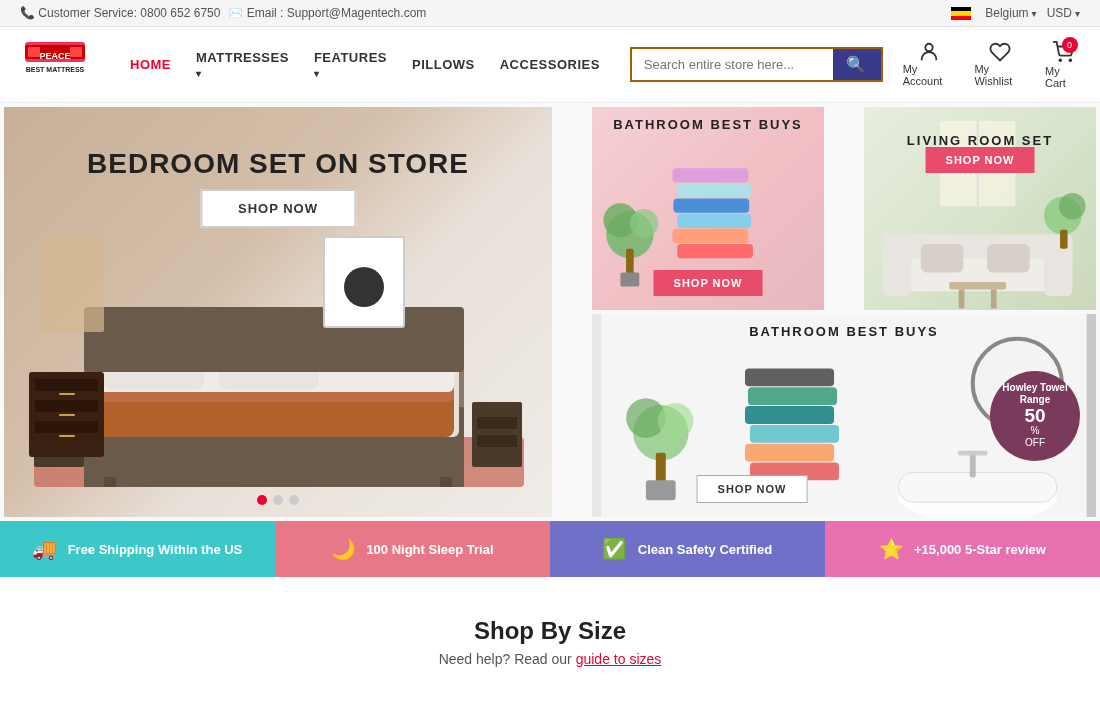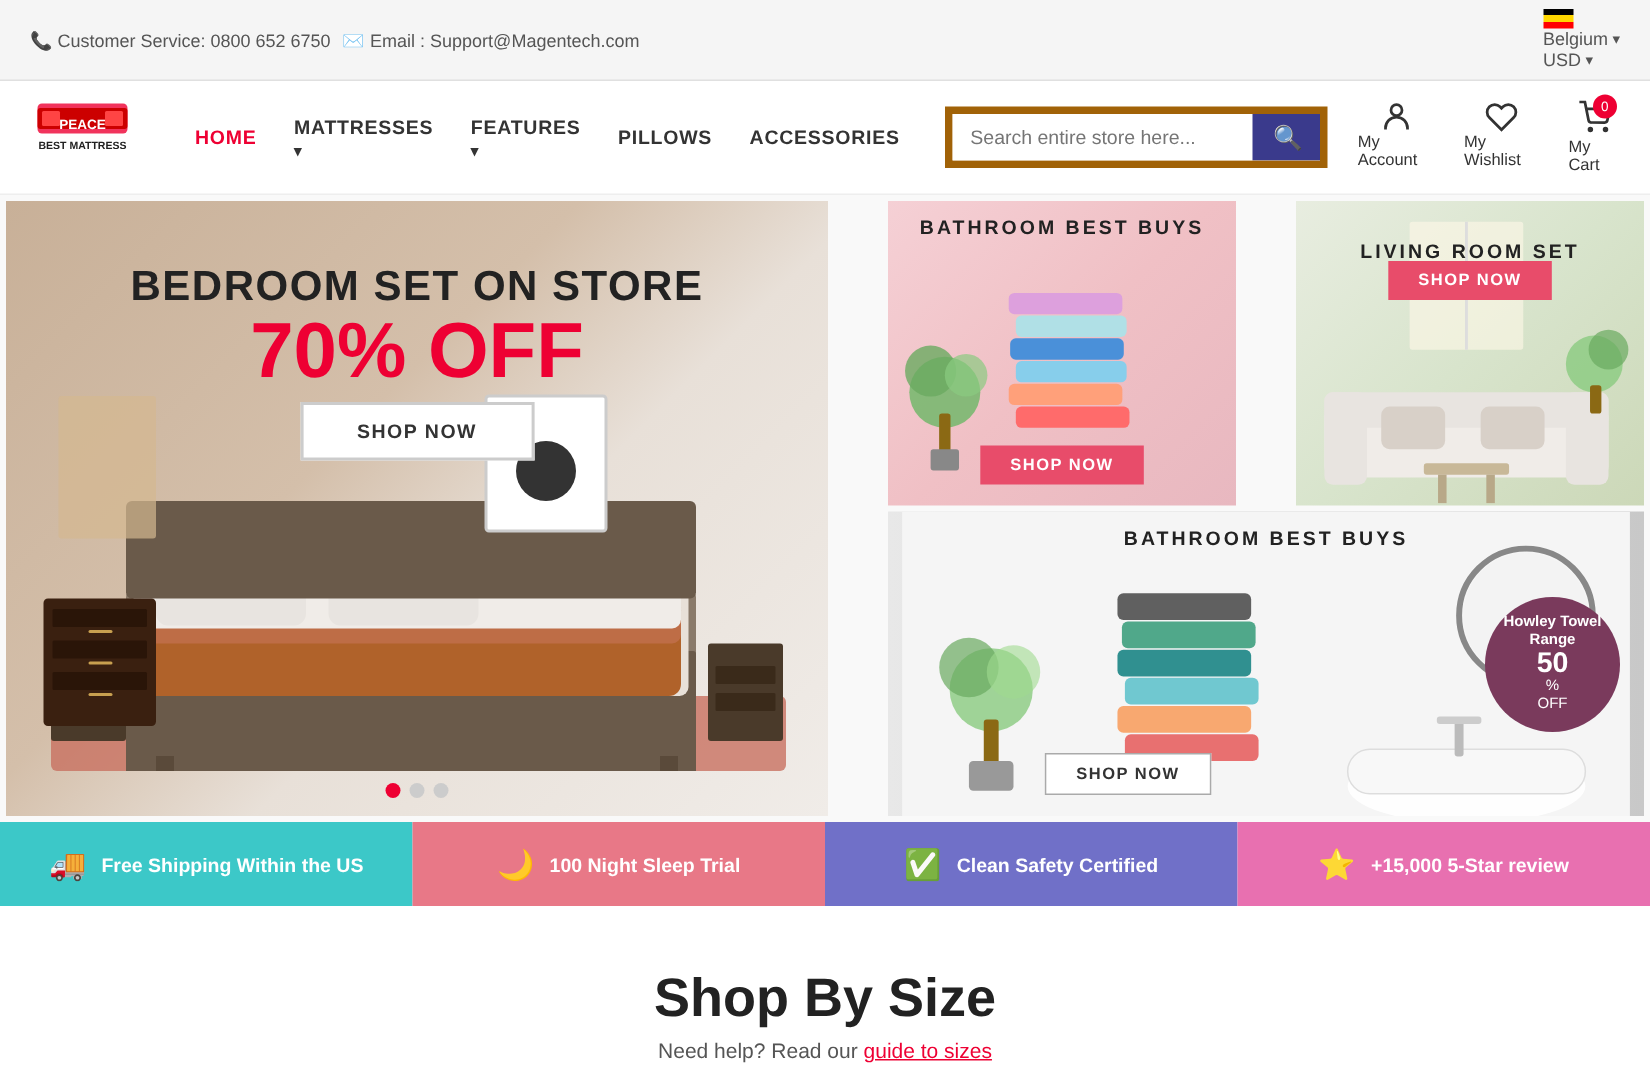--- a/index.html
+++ b/index.html
@@ -10,21 +10,21 @@
       background: #f5f5f5;
       padding: 6px 20px;
       display: flex;
       align-items: center;
       justify-content: space-between;
       font-size: 12px;
       color: #555;
       border-bottom: 1px solid #e0e0e0;
     }
     .top-bar-left { display: flex; gap: 8px; align-items: center; }
-    .top-bar-right { display: flex; align-items: flex-start; flex-direction: column; }
+    .top-bar-right { display: flex; gap: 10px; align-items: flex-end; }
     .flag { display: inline-block; width: 20px; height: 13px; background: linear-gradient(to bottom, #000 33%, #ffd700 33%, #ffd700 66%, #f00 66%); vertical-align: middle; margin-right: 4px; }
     .dropdown-link { color: #555; text-decoration: none; display: flex; align-items: center; gap: 3px; cursor: pointer; }
     .dropdown-link::after { content: '▾'; font-size: 10px; }
 
     
     .header {
       display: flex;
       align-items: center;
       padding: 10px 20px;
       background: #fff;
@@ -38,21 +38,21 @@
       text-decoration: none;
       color: #333;
       font-size: 13px;
       font-weight: 600;
       padding: 5px 10px;
       text-transform: uppercase;
       letter-spacing: 0.5px;
     }
     nav a.active { color: #e03; }
     nav a.has-arrow::after { content: ' ▾'; font-size: 10px; }
-    .search-bar { display: flex; border: 5px solid #a16207; overflow: hidden; }
+    .search-bar { display: flex; border: 2px solid #a16207; overflow: hidden; }
     .search-bar input { padding: 8px 12px; border: none; outline: none; font-size: 13px; width: 220px; color: #999; }
     .search-bar button { background: #3a3a8c; border: none; padding: 0 14px; cursor: pointer; color: #fff; font-size: 16px; }
     .header-icons { display: flex; gap: 20px; }
     .header-icon { display: flex; flex-direction: column; align-items: center; font-size: 11px; color: #333; cursor: pointer; text-decoration: none; position: relative; }
     .header-icon svg { width: 22px; height: 22px; }
     .cart-badge {
       position: absolute;
       top: -4px;
       right: -4px;
       background: #e03;
@@ -228,21 +228,21 @@
     .strip-2 { background: #e87887; }
     .strip-3 { background: #7070c8; }
     .strip-4 { background: #e870b0; }
     .strip-icon { font-size: 20px; }
 
     
     .shop-by-size {
       text-align: center;
       padding: 40px 20px 20px;
     }
-    .shop-by-size h2 { font-size: 36px; font-weight: 700; color: #222; }
+    .shop-by-size h2 { font-size: 24px; font-weight: 700; color: #222; }
     .shop-by-size p { font-size: 14px; color: #555; margin-top: 6px; }
     .shop-by-size a { color: #e03; text-decoration: underline; }
 
     
     .bed-svg-container {
       position: absolute;
       bottom: 30px;
       left: 0;
       right: 0;
       height: 280px;
@@ -377,21 +377,20 @@
       <div style="background:#2a1508;height:12px;margin:7px 6px 0;border-radius:1px;"></div>
       <div style="background:#c8a050;height:2px;width:16px;margin:2px auto;border-radius:1px;"></div>
       <div style="background:#2a1508;height:12px;margin:5px 6px 0;border-radius:1px;"></div>
       <div style="background:#c8a050;height:2px;width:16px;margin:2px auto;border-radius:1px;"></div>
       <div style="background:#2a1508;height:12px;margin:5px 6px 0;border-radius:1px;"></div>
       <div style="background:#c8a050;height:2px;width:16px;margin:2px auto;border-radius:1px;"></div>
     </div>
 
     <div class="banner-text">
       <h2>BEDROOM SET ON STORE</h2>
-      <span class="percent">70% OFF</span>
       <a href="#" class="shop-now-btn">SHOP NOW</a>
     </div>
 
     <div class="banner-dots">
       <div class="dot active"></div>
       <div class="dot"></div>
       <div class="dot"></div>
     </div>
   </div>
 

